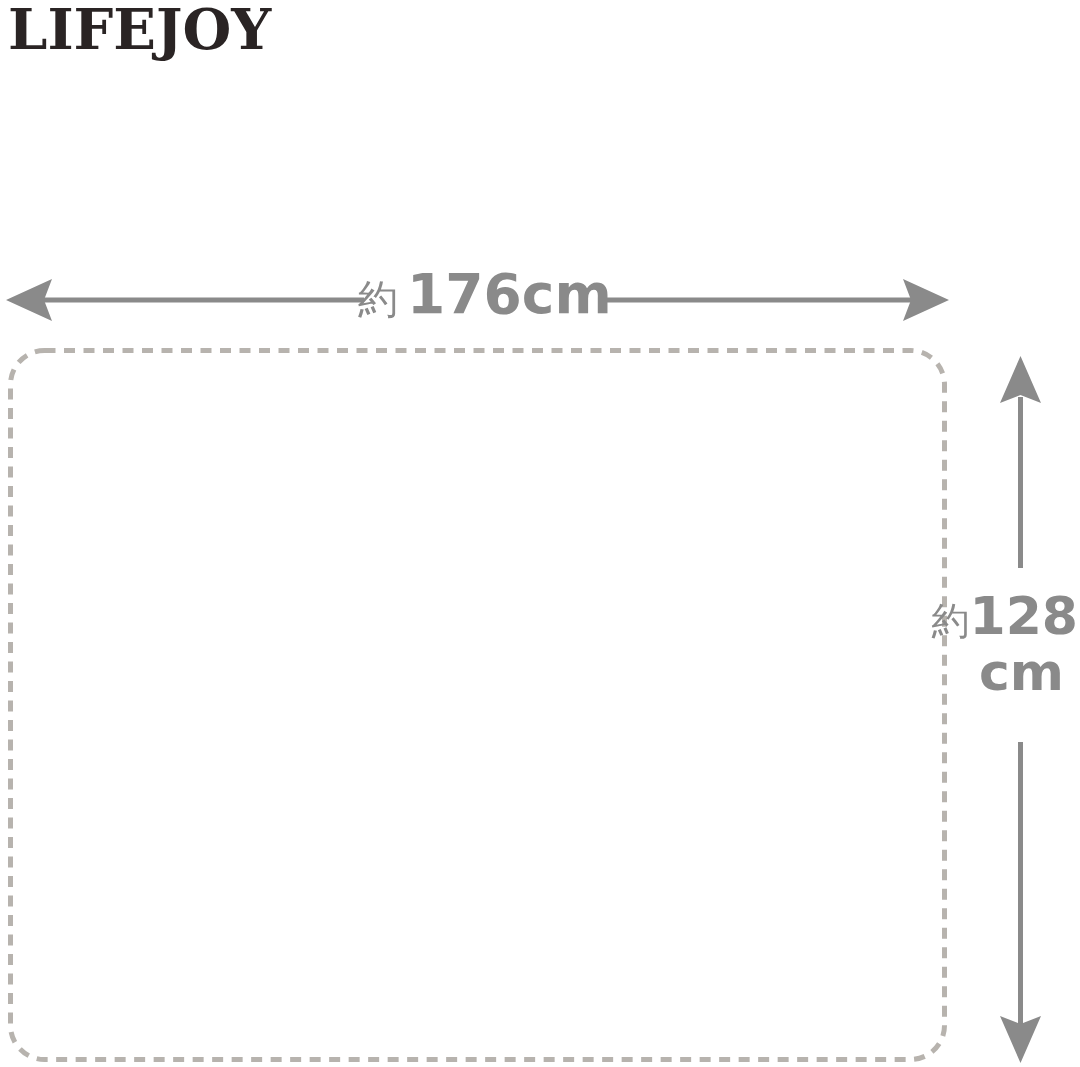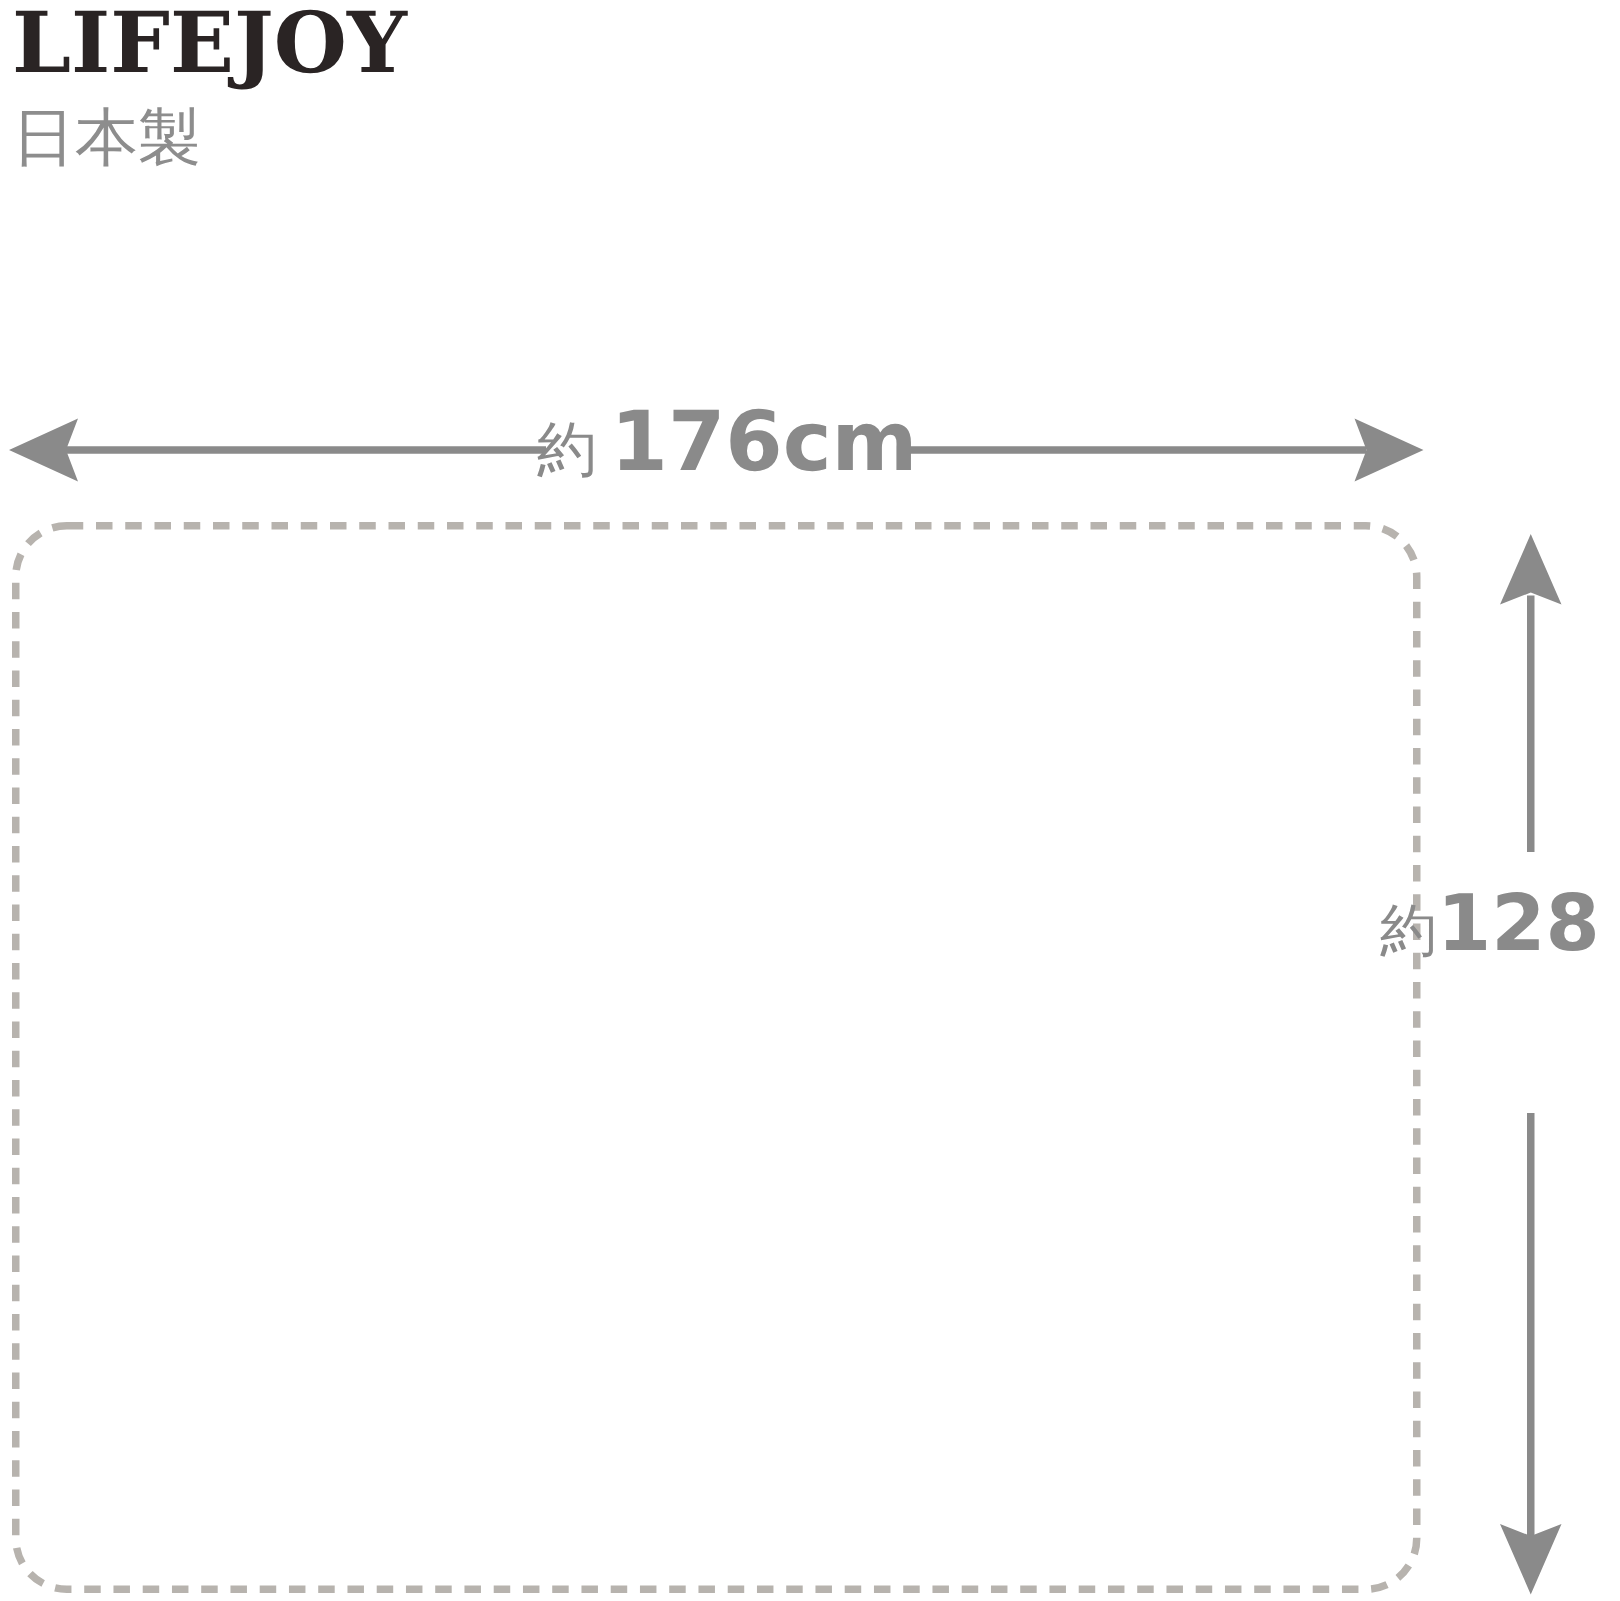--- a/index.html
+++ b/index.html
@@ -71,36 +71,35 @@
     position:absolute; left:358px; top:262px; width:240px;
     text-align:left;
     color:var(--arrow);
     white-space:nowrap;
   }
   .width-label .approx{font-size:40px; vertical-align:baseline;}
   .width-label .value{font-size:55px; font-weight:700; margin-left:9px; vertical-align:baseline;}
 
   .height-label{
     position:absolute; left:920px; top:588px; width:158px;
-    text-align:left;
+    text-align:right;
     color:var(--arrow);
     line-height:1.08;
   }
   .height-label .line1{white-space:nowrap;}
   .height-label .approx{font-size:38px;}
   .height-label .value{font-size:52px; font-weight:700;}
   .height-label .unit{font-size:52px; font-weight:700; margin-right:14px;}
 </style>
 </head>
 <body>
 
 <div class="canvas">
 
   <div class="brand-logo">LIFEJOY</div>
-  <div class="origin-label">日本製</div>
 
   <svg class="diagram-svg" viewBox="0 0 1080 1067" xmlns="http://www.w3.org/2000/svg">
 
     <rect class="carpet-rect" x="10.5" y="350.5" width="934" height="709" rx="34" ry="34"></rect>
 
     <line class="dim-line" x1="44" y1="300" x2="364" y2="300"></line>
     <line class="dim-line" x1="600" y1="300" x2="911" y2="300"></line>
     <polygon class="dim-head" points="6,300 52,279 44,300 52,321"></polygon>
     <polygon class="dim-head" points="949,300 903,279 911,300 903,321"></polygon>
 
@@ -111,15 +110,18 @@
   </svg>
 
   <div class="width-label">
     <span class="approx">約</span><span class="value">176cm</span>
   </div>
 
   <div class="height-label">
     <div class="line1">
       <span class="approx">約</span><span class="value">128</span>
     </div>
+    <div class="line2">
+      <span class="unit">cm</span>
+    </div>
   </div>
 
 </div>
 
 </body></html>

